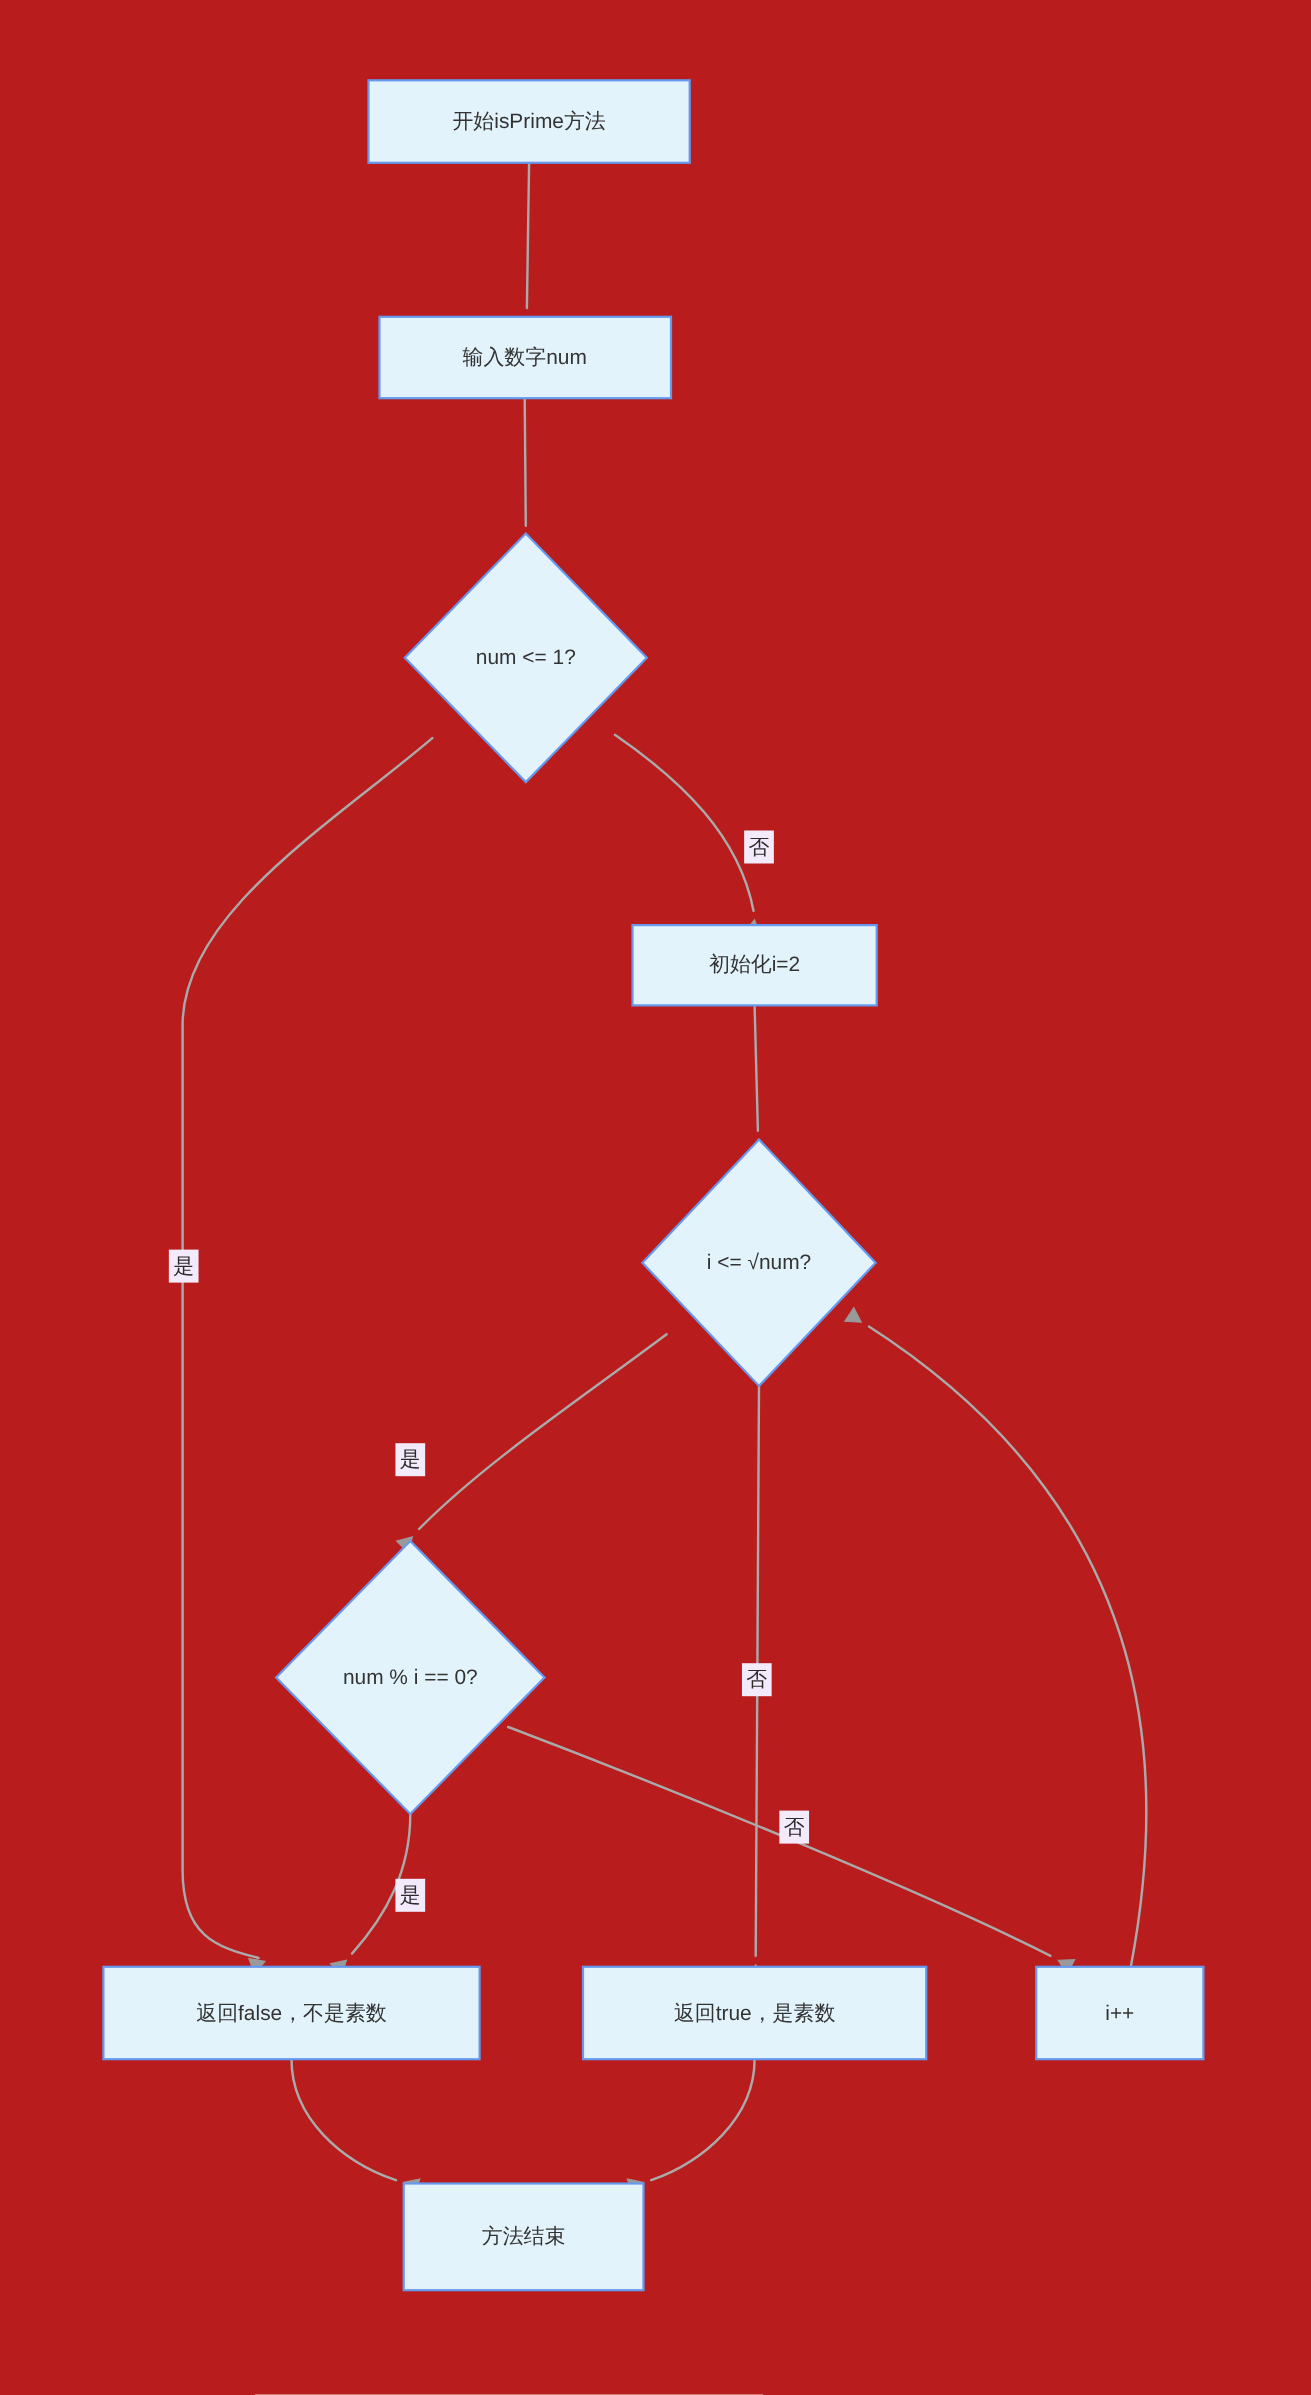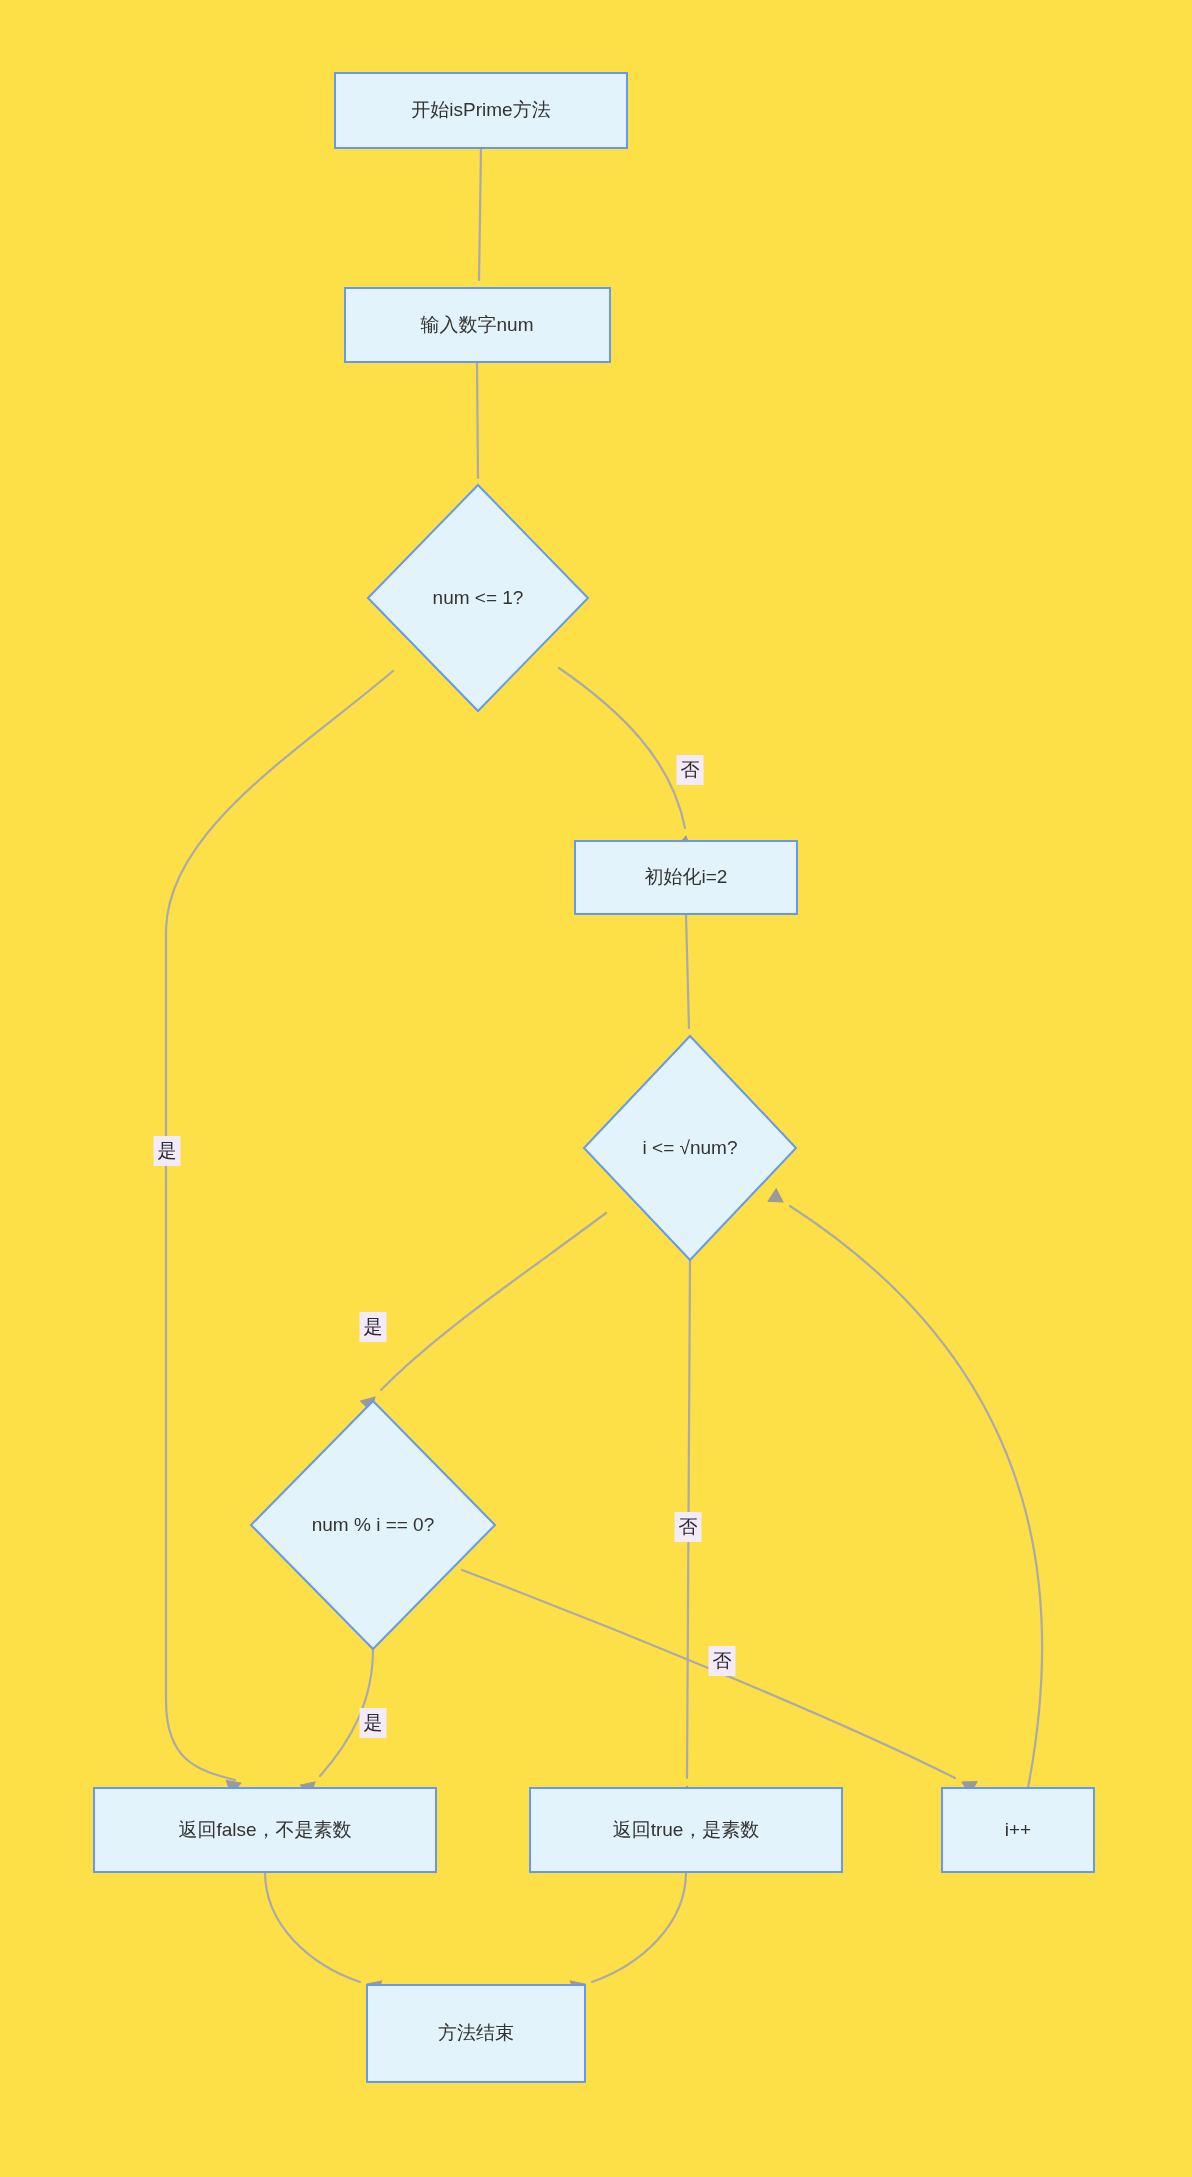--- a/index.html
+++ b/index.html
@@ -10,21 +10,21 @@
   body {
     font-family: "Liberation Sans", "DejaVu Sans", sans-serif;
     width: 1192px;
     height: 2177px;
     overflow: hidden;
   }
   #flowchart-root {
     position: relative;
     width: 1192px;
     height: 2177px;
-    background: #fde047;
+    background: #b91c1c;
   }
   svg.fc {
     display: block;
     width: 1192px;
     height: 2177px;
   }
   .node-shape {
     fill: #e3f3fc;
     stroke: #6699ee;
     stroke-width: 2;

